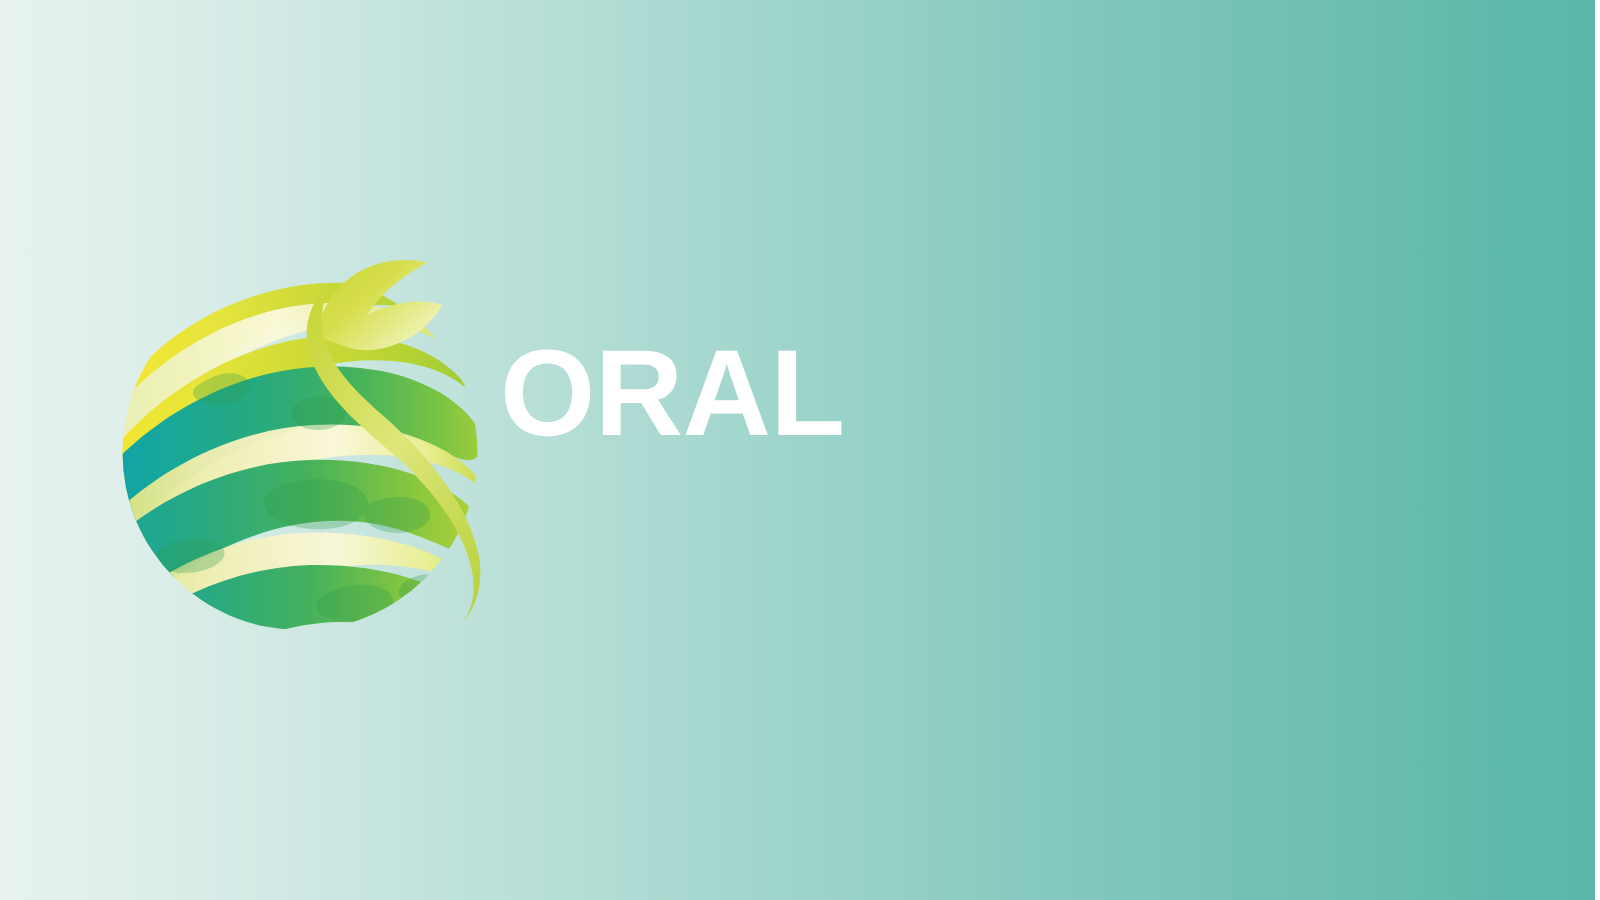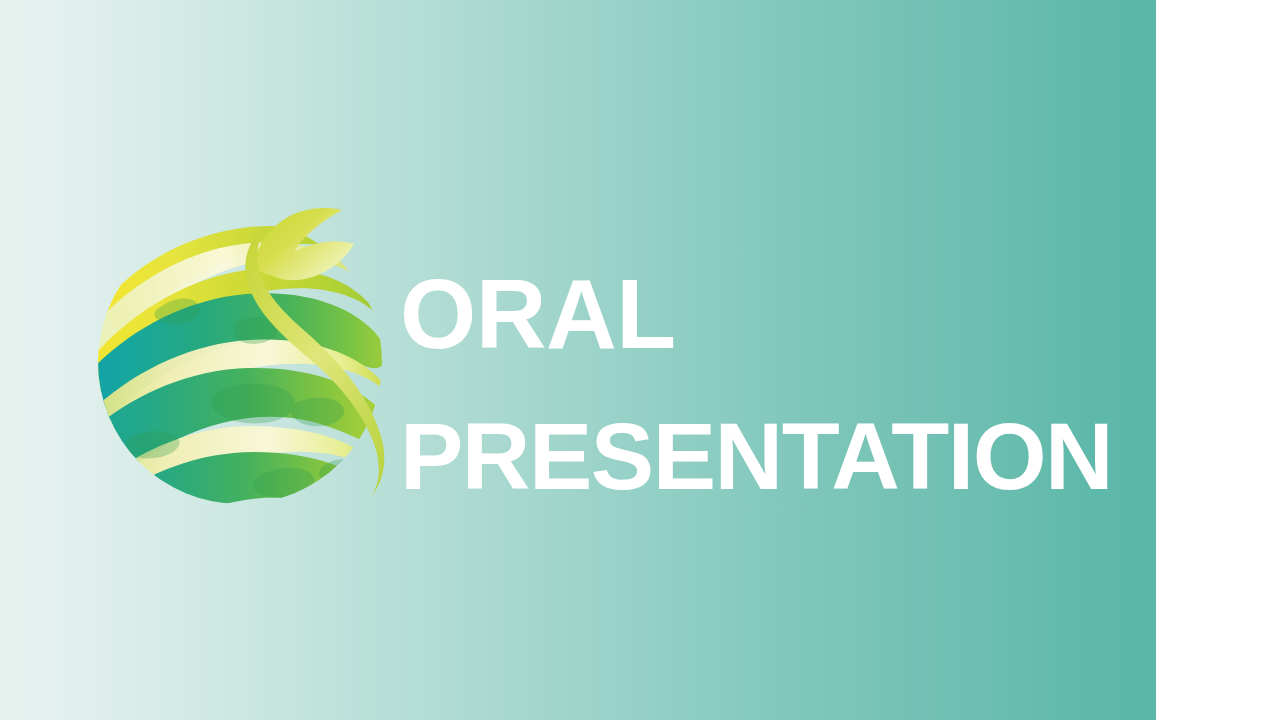--- a/index.html
+++ b/index.html
@@ -4,21 +4,21 @@
 <title>Oral Presentation Slide</title>
 <style>
   * { margin:0; padding:0; box-sizing:border-box; }
   html, body {
     width:1280px; height:720px;
     overflow:hidden;
     font-family:"Liberation Sans", sans-serif;
   }
   #slide {
     position:relative;
-    width:1156px; height:720px;
+    width:1276px; height:720px;
     background:linear-gradient(to right,
        #e7f2ef 0%,
        #e2f0ed 6%,
        #d3eae5 16%,
        #bde1da 30%,
        #a7d8cf 44%,
        #94d0c6 56%,
        #7fc6ba 70%,
        #6dbfb1 84%,
        #5fb9aa 94%,
@@ -164,16 +164,15 @@
         <path d="M 168 30 C 154 46 150 66 156 84 C 164 110 186 132 214 156
                  C 248 184 274 216 284 250 C 290 272 286 290 276 300
                  C 290 286 296 264 290 240 C 280 200 250 164 214 132
                  C 186 108 168 86 166 64 C 165 52 166 40 172 28 Z" fill="url(#gStem)"></path>
       </g>
     </svg>
   </div>
 
   <div id="title-block">
     <div class="title-line" id="line-oral">ORAL</div>
-    <div class="title-line" id="line-presentation">PRESENTATION</div>
   </div>
 
 </div>
 
 </body></html>

